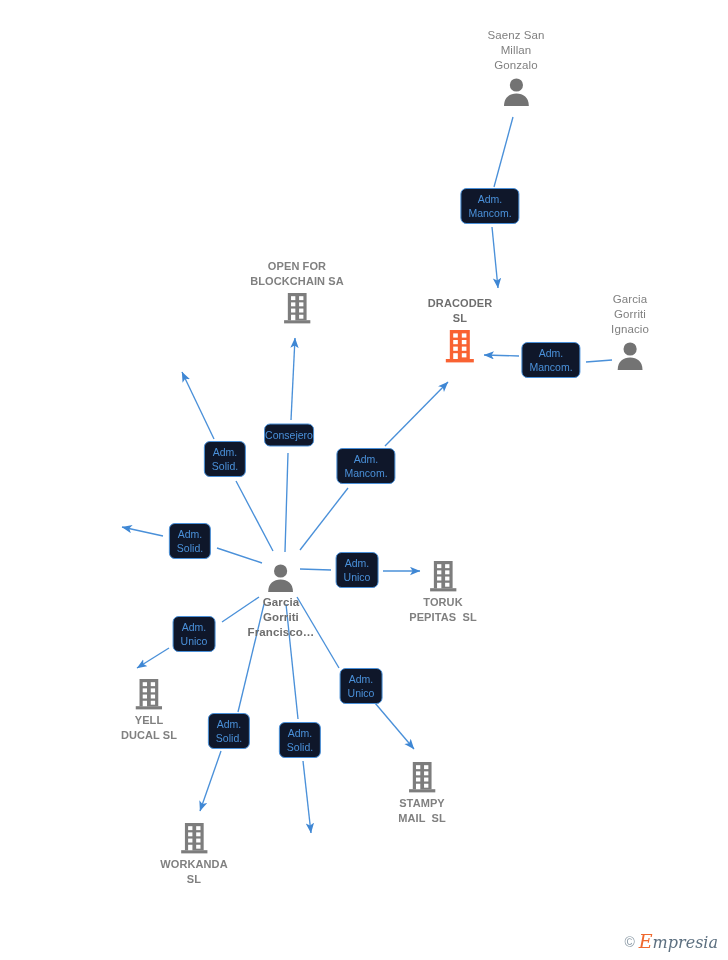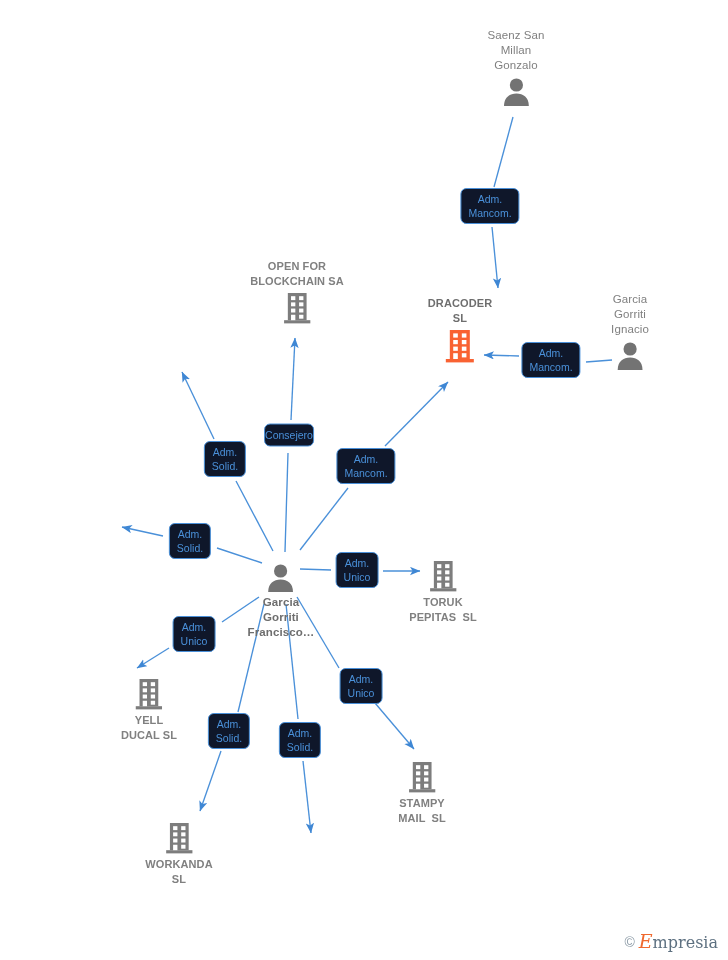--- a/index.html
+++ b/index.html
@@ -37,21 +37,21 @@
     display:flex;align-items:center;gap:4px;
     font-size:16px;color:#7c8c99;
   }
   #watermark .wm-c{font-size:14px;color:#8b9aa6;}
   #watermark .wm-e{
     color:#f0692e;font-family:"DejaVu Serif", serif;
     font-style:italic;font-size:19px;line-height:19px;
   }
   #watermark .wm-rest{
     color:#5d7080;font-family:"DejaVu Serif", serif;
-    font-size:16px;line-height:16px;
+    font-style:italic;font-size:16px;line-height:16px;
   }
 </style>
 </head>
 <body>
 
 <div id="canvas">
 
   <svg id="edges" viewBox="0 0 728 960" xmlns="http://www.w3.org/2000/svg">
     <defs>
       <marker id="arr" markerWidth="9" markerHeight="9" refX="7.4" refY="3.1" orient="auto" markerUnits="strokeWidth">
@@ -205,21 +205,21 @@
       <rect x="18" y="12" width="4.6" height="4.2" fill="#fff"></rect>
       <rect x="9.4" y="18.6" width="4.6" height="4.2" fill="#fff"></rect>
       <rect x="18" y="18.6" width="4.6" height="4.2" fill="#fff"></rect>
       <rect x="9.4" y="25.2" width="4.6" height="5.8" fill="#fff"></rect>
       <rect x="18" y="25.2" width="4.6" height="4.2" fill="#fff"></rect>
     </svg>
     <span class="label">STAMPY
 MAIL  SL</span>
   </div>
 
-  <div class="node company label-bot" style="left:179px;top:821px;">
+  <div class="node company label-bot" style="left:194px;top:821px;">
     <svg class="glyph" width="30" height="34" viewBox="0 0 32 36">
       <rect x="6" y="2" width="20" height="29" fill="#7d7d7d"></rect>
       <rect x="2" y="31" width="28" height="3.4" fill="#7d7d7d"></rect>
       <rect x="9.4" y="5.4" width="4.6" height="4.2" fill="#fff"></rect>
       <rect x="18" y="5.4" width="4.6" height="4.2" fill="#fff"></rect>
       <rect x="9.4" y="12" width="4.6" height="4.2" fill="#fff"></rect>
       <rect x="18" y="12" width="4.6" height="4.2" fill="#fff"></rect>
       <rect x="9.4" y="18.6" width="4.6" height="4.2" fill="#fff"></rect>
       <rect x="18" y="18.6" width="4.6" height="4.2" fill="#fff"></rect>
       <rect x="9.4" y="25.2" width="4.6" height="5.8" fill="#fff"></rect>

